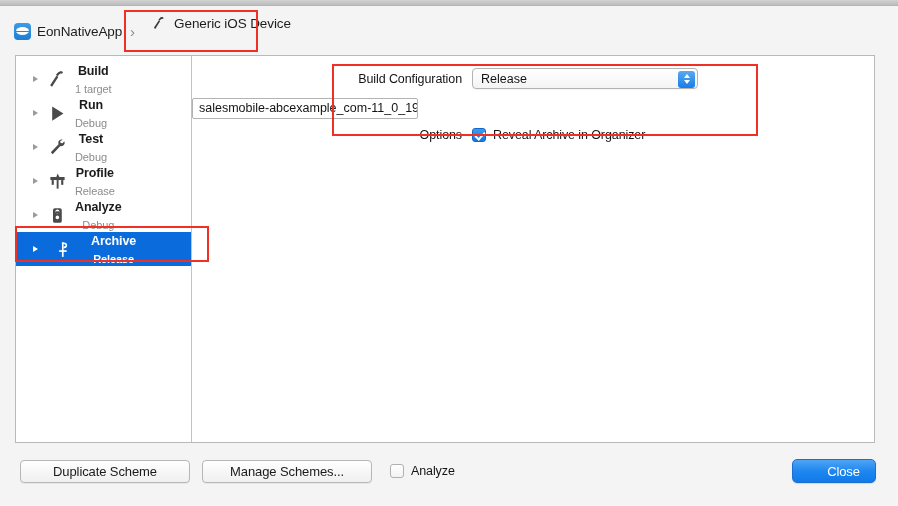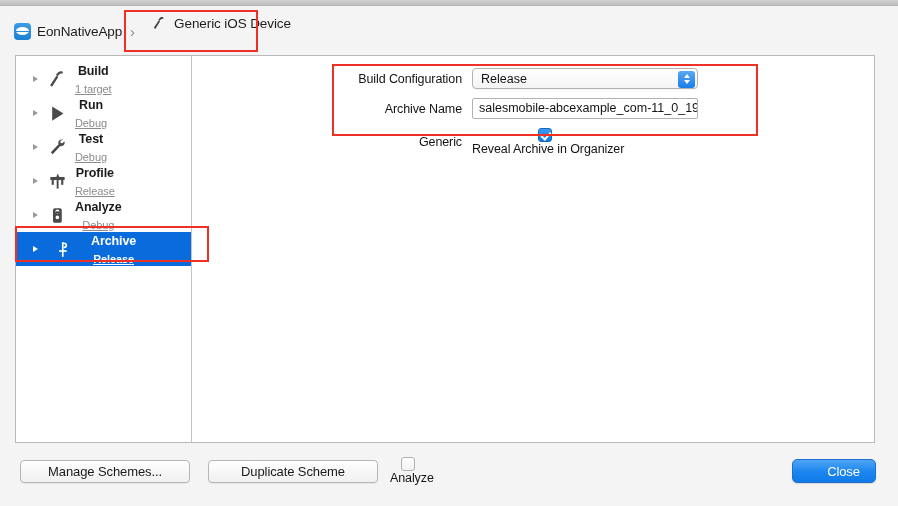--- a/index.html
+++ b/index.html
@@ -120,21 +120,20 @@
   .row-title {
     font-size: 12.5px;
     font-weight: bold;
     color: #1b1b1b;
     letter-spacing: -0.1px;
   }
   .row-sub {
     font-size: 11px;
     color: #8c8c8c;
     letter-spacing: -0.1px;
-    text-decoration: underline;
   }
   .scheme-row.selected .row-title,
   .scheme-row.selected .row-sub { color: #ffffff; }
   .scheme-row.selected .row-sub { font-weight: bold; }
   #detail {
     flex: 1;
     position: relative;
     background: #ffffff;
   }
   
@@ -190,21 +189,21 @@
     border-radius: 2px;
     background: #ffffff;
     font-size: 12.5px;
     color: #141414;
     padding: 0 4px 0 6px;
     line-height: 19px;
     white-space: nowrap;
     overflow: hidden;
     font-family: "Liberation Sans", sans-serif;
   }
-  .checkrow { display: flex; align-items: center; flex-direction: column; }
+  .checkrow { display: flex; align-items: center; }
   .checkbox {
     width: 14px; height: 14px;
     border-radius: 3px;
     flex: 0 0 14px;
     margin-right: 7px;
     position: relative;
   }
   .checkbox.on {
     background: linear-gradient(to bottom, #3d9cf0 0%, #1277e4 100%);
     border: 1px solid #1268c6;
@@ -405,40 +404,39 @@
           <span class="popup">
             <span>Release</span>
             <span class="popup-arrows">
               <i class="up"></i>
                 <i class="dn"></i>
             </span>
           </span>
         </div>
 
         <div class="form-row">
-          <span class="form-label">Archive Name</span>
           <span class="textfield" placeholder="">salesmobile-abcexample_com-11_0_1975_0</span>
         </div>
 
         <div class="form-row">
-          <span class="form-label">Generic</span>
+          <span class="form-label">Options</span>
           <span class="checkrow">
             <span class="checkbox on"></span>
             <span class="check-label">Reveal Archive in Organizer</span>
           </span>
         </div>
 
       </div>
     </div>
 
   </div>
 
   <div id="bottombar">
+    <span class="push-btn" id="duplicate-scheme-button">Duplicate Scheme</span>
     <span class="push-btn" id="manage-schemes-button">Manage Schemes...</span>
-    <span class="push-btn" id="duplicate-scheme-button">Duplicate Scheme</span>
     <span class="checkrow" id="shared-checkrow">
       <span class="checkbox off"></span>
       <span class="check-label">Analyze</span>
     </span>
     <span id="close-button">Close</span>
   </div>
 
 </div>
 
 </body></html>

